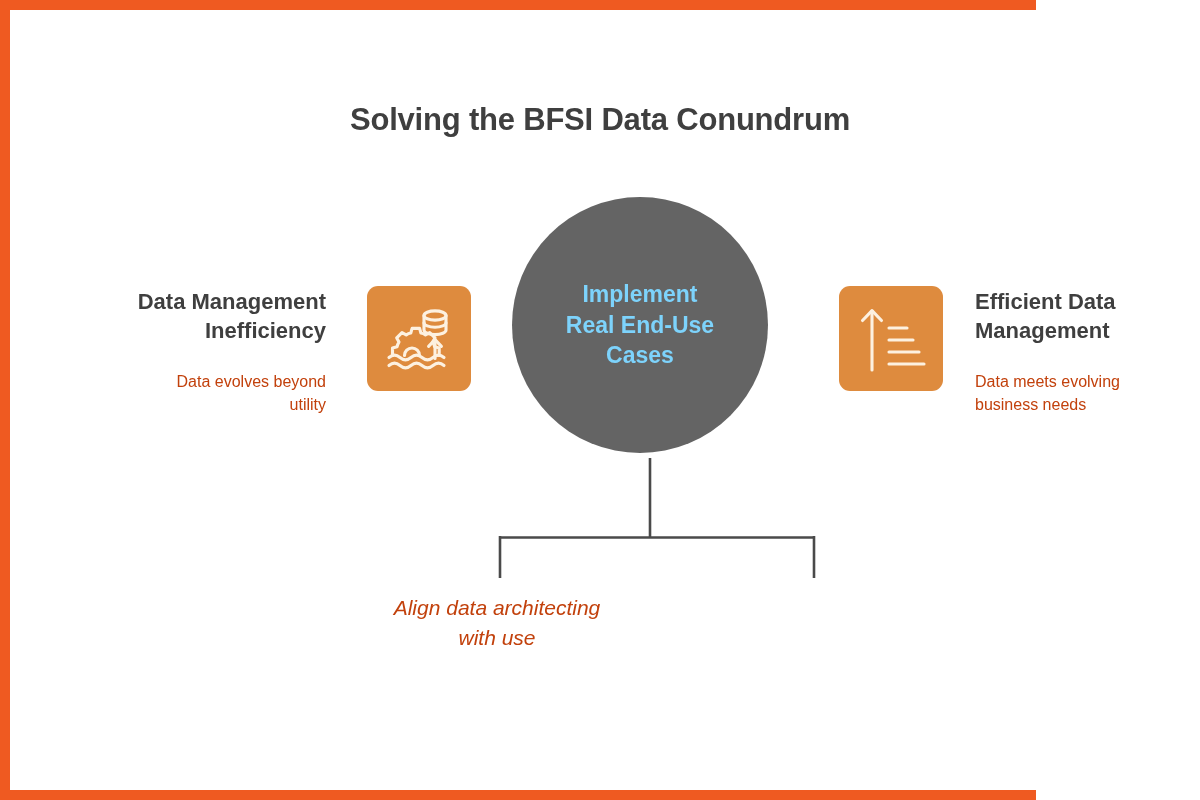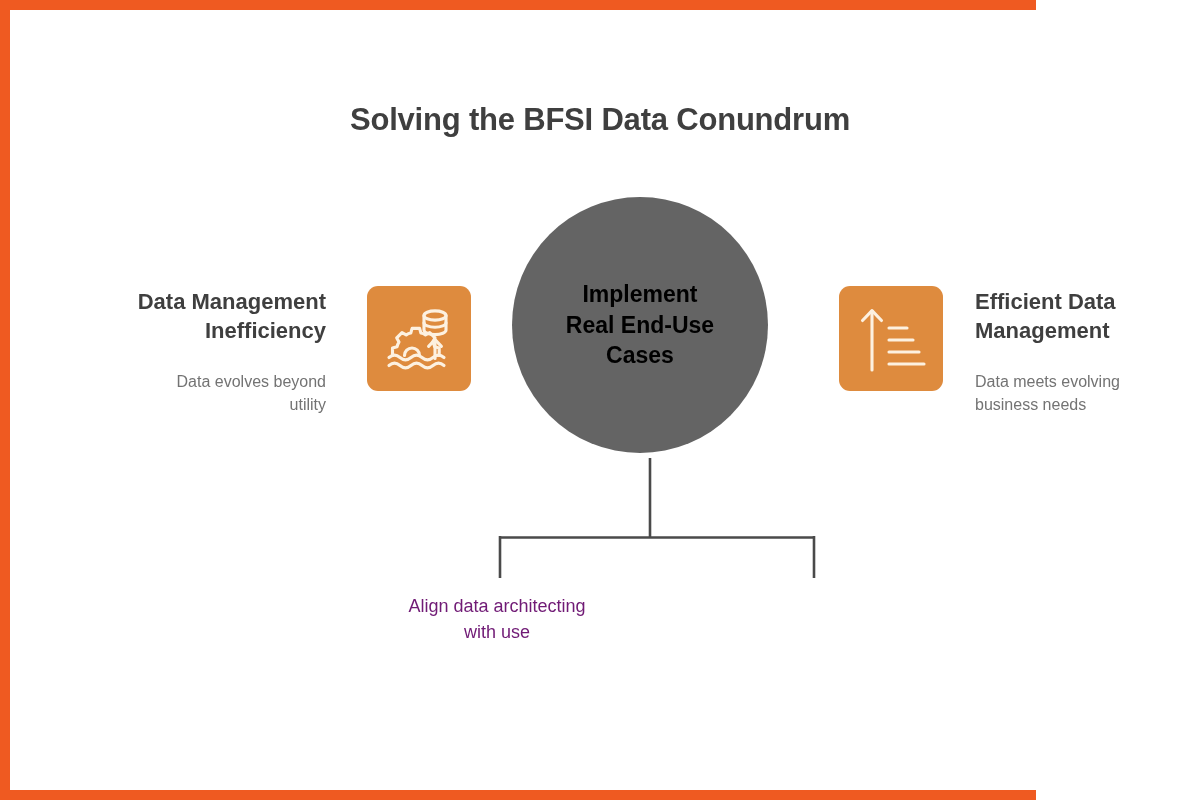--- a/index.html
+++ b/index.html
@@ -51,21 +51,21 @@
     border-radius: 50%;
     background: #646464;
     display: flex;
     align-items: center;
     justify-content: center;
   }
 
   .center-circle-label {
     width: 205px;
     text-align: center;
-    color: #000000;
+    color: #7dd3fc;
     font-size: 23px;
     font-weight: bold;
     line-height: 1.32;
     white-space: pre-line;
   }
 
   
   .side-block {
     position: absolute;
     width: 250px;
@@ -78,21 +78,21 @@
     font-size: 22px;
     font-weight: bold;
     color: #3f3f3f;
     line-height: 1.3;
     white-space: pre-line;
   }
 
   .side-sub {
     margin-top: 26px;
     font-size: 16px;
-    color: #737373;
+    color: #c2410c;
     line-height: 1.42;
     white-space: pre-line;
   }
 
   
   .icon-tile {
     position: absolute;
     width: 104px;
     height: 105px;
     border-radius: 11px;
@@ -116,24 +116,25 @@
     height: 160px;
     pointer-events: none;
   }
 
   
   .bottom-label {
     position: absolute;
     top: 583px;
     width: 280px;
     text-align: center;
-    font-size: 18px;
-    color: #701a75;
+    font-size: 21px;
+    color: #c2410c;
     line-height: 1.45;
     white-space: pre-line;
+    font-style: italic;
   }
 
   .bottom-label.one { left: 347px; }
   .bottom-label.two { left: 664px; }
 </style>
 </head>
 <body>
 
 <div id="infographic">
   <div class="canvas">

